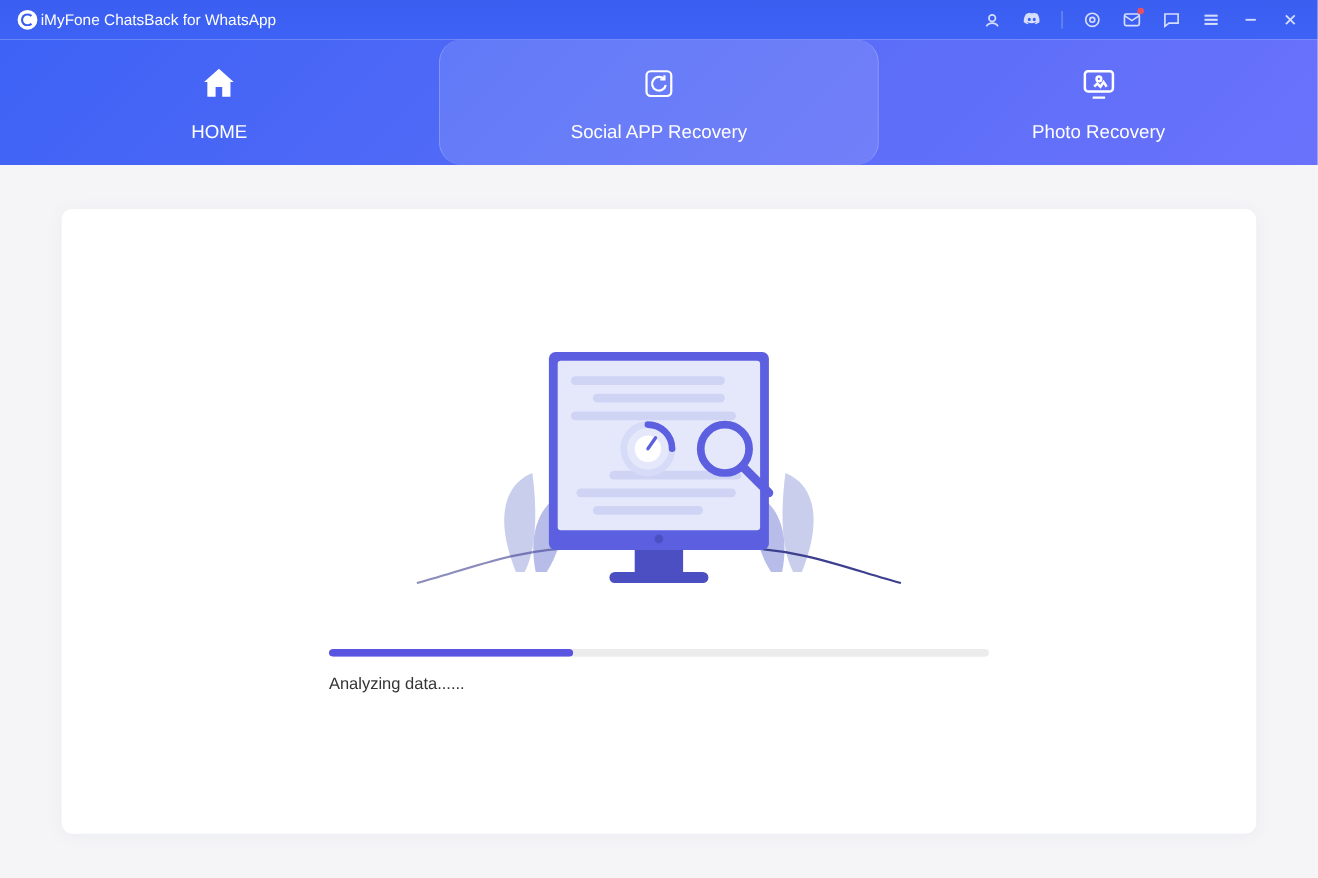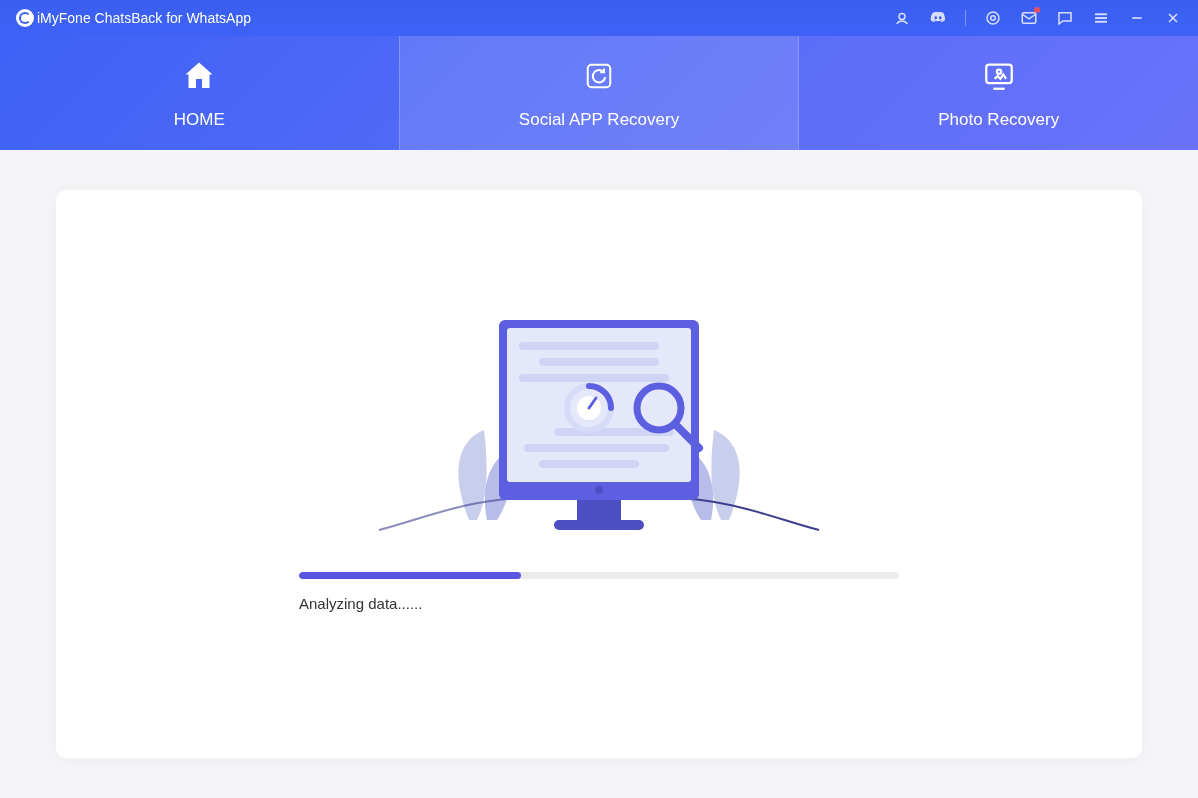--- a/index.html
+++ b/index.html
@@ -52,37 +52,38 @@
   align-items: center; justify-content: center;
   gap: 14px;
   color: #fff; font-size: 17px;
   cursor: pointer;
   position: relative;
 }
 .nav-tab.active {
   background: rgba(255,255,255,0.12);
   border-left: 1px solid rgba(255,255,255,0.2);
   border-right: 1px solid rgba(255,255,255,0.2);
+  border-radius: 21px;
 }
 .nav-icon { width: 40px; height: 40px; display: flex; align-items: center; justify-content: center; }
 
 .content {
   height: calc(798px - 150px);
   display: flex; align-items: flex-start; justify-content: center;
   padding-top: 40px;
 }
 .card {
   width: 1086px; height: 568px;
   background: #fff; border-radius: 10px;
   box-shadow: 0 2px 16px rgba(60,70,140,0.05);
   display: flex; flex-direction: column; align-items: center;
   padding-top: 130px;
 }
 .illus { width: 480px; height: 220px; position: relative; }
-.progress-wrap { width: 600px; margin-top: 32px; }
+.progress-wrap { width: 600px; margin-top: 50px; }
 .progress-track {
   width: 100%; height: 7px; background: #ececec; border-radius: 4px; overflow: hidden;
 }
 .progress-fill {
   height: 100%; background: #5a55e0; border-radius: 4px;
 }
 .status-text {
   margin-top: 16px; font-size: 15px; color: #333;
 }
 </style>

